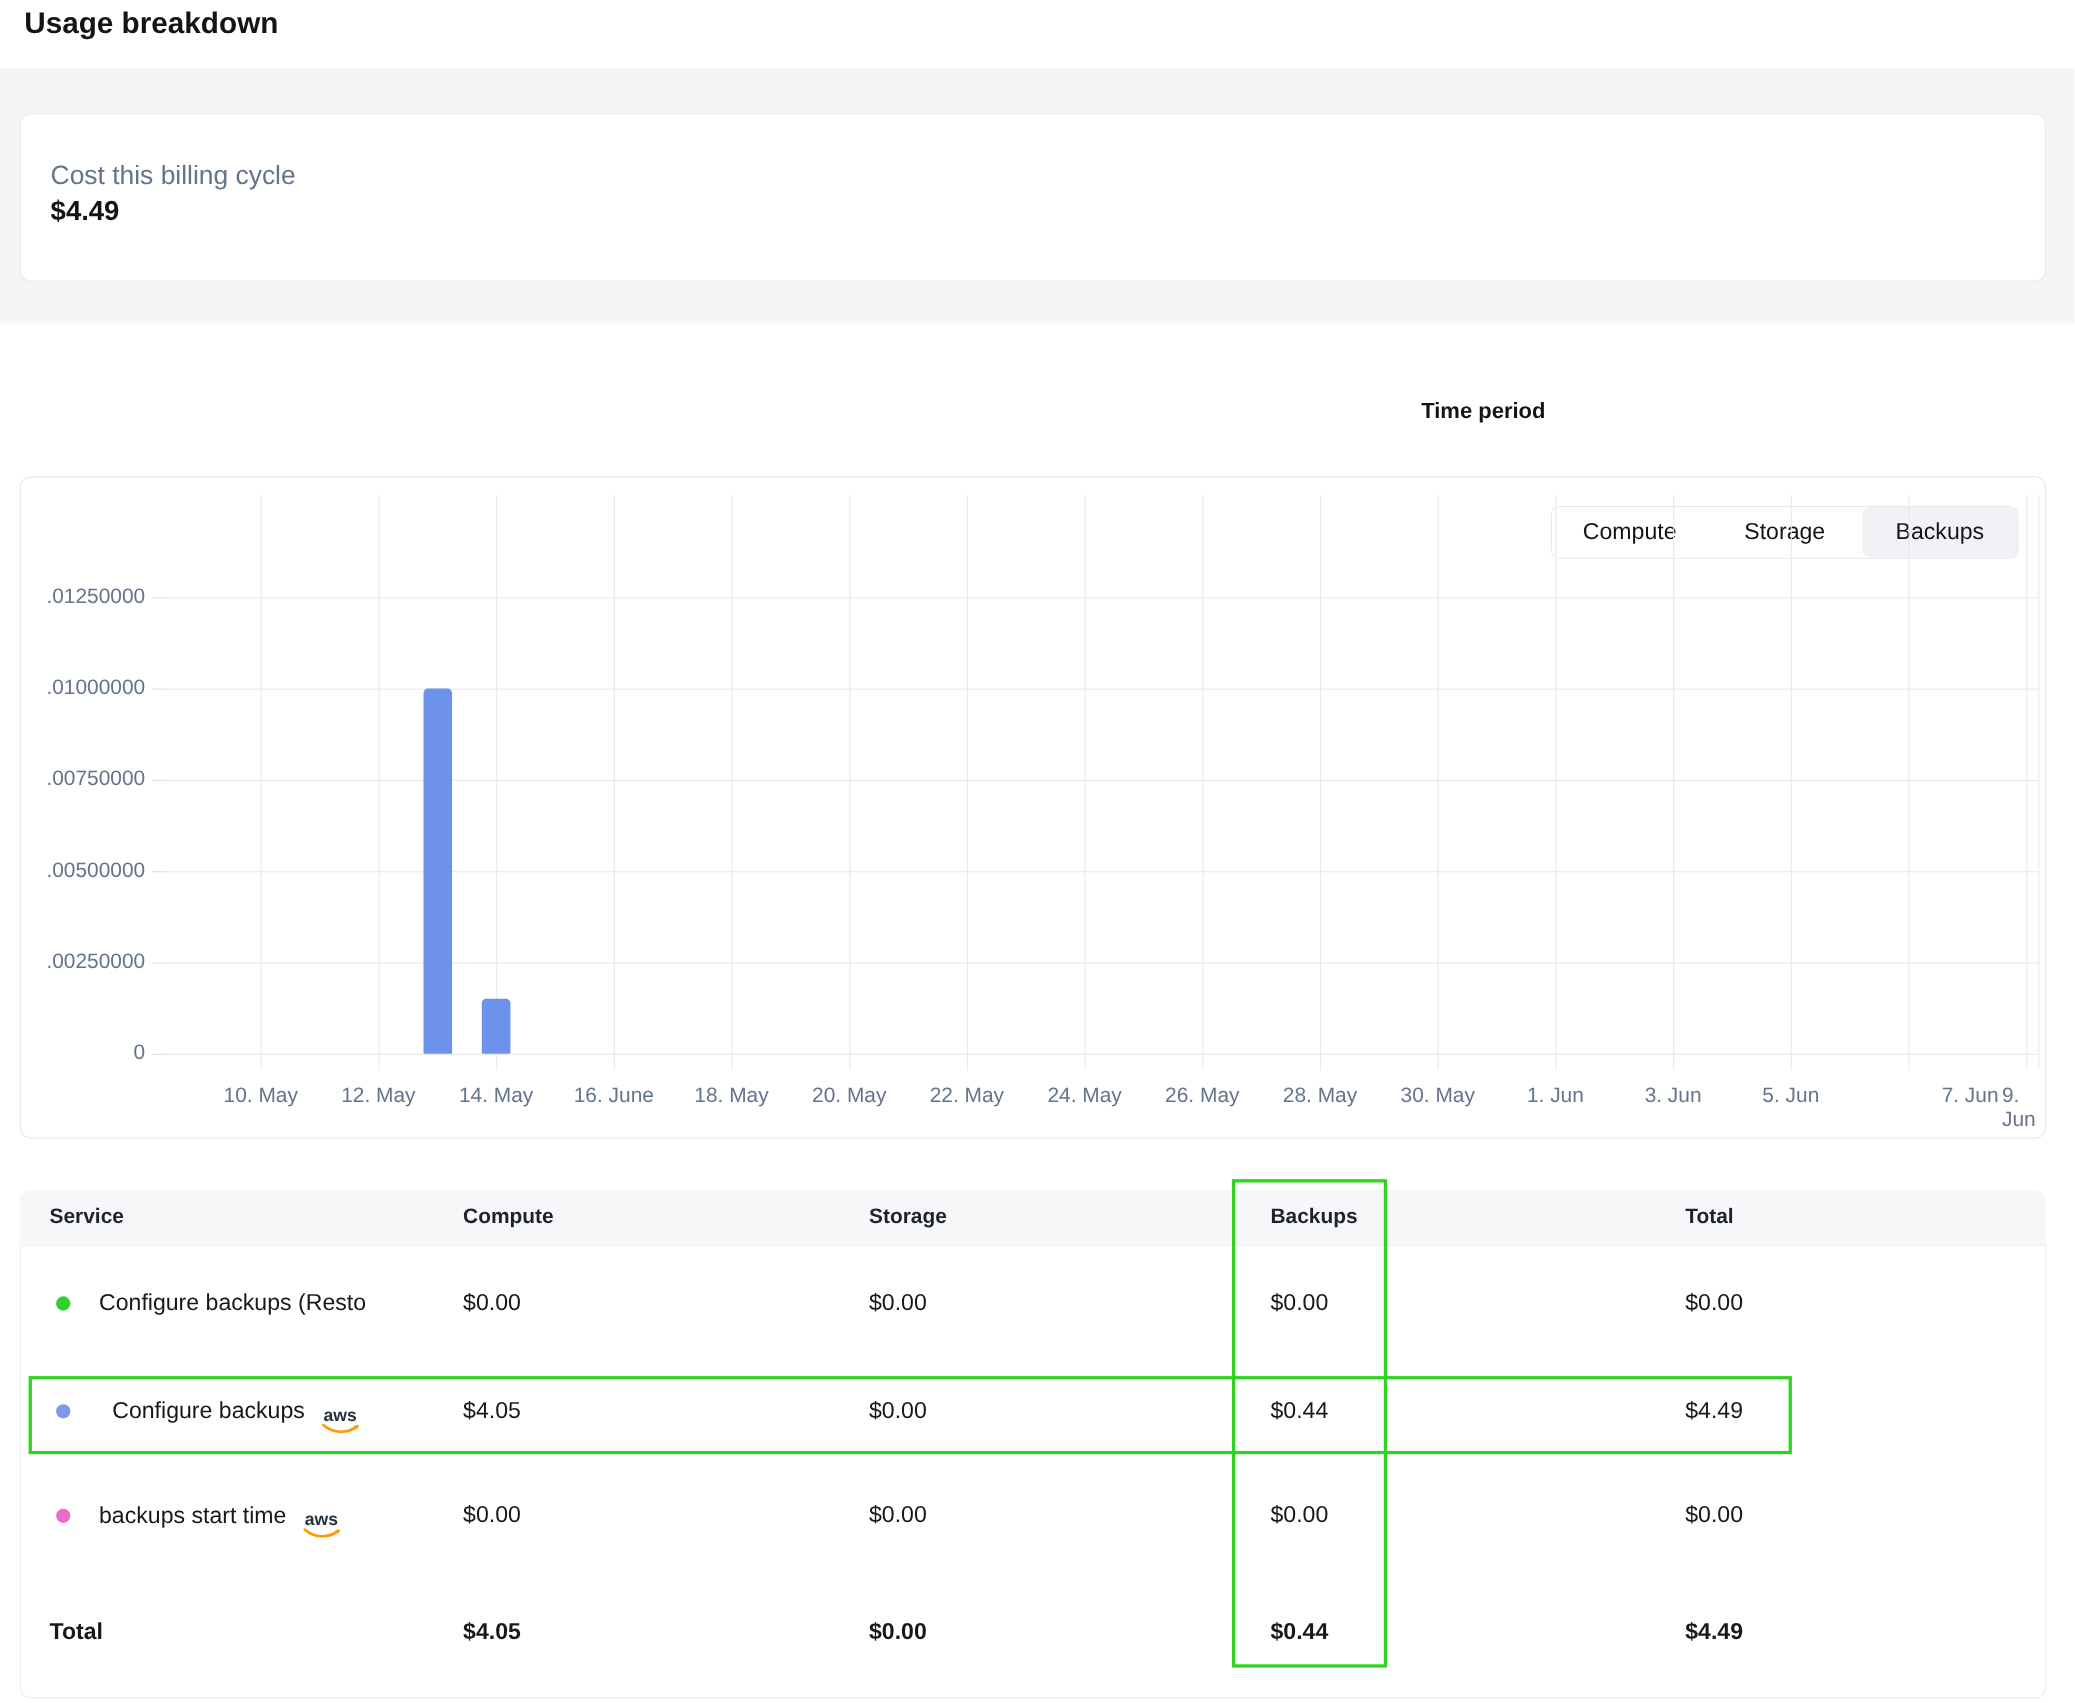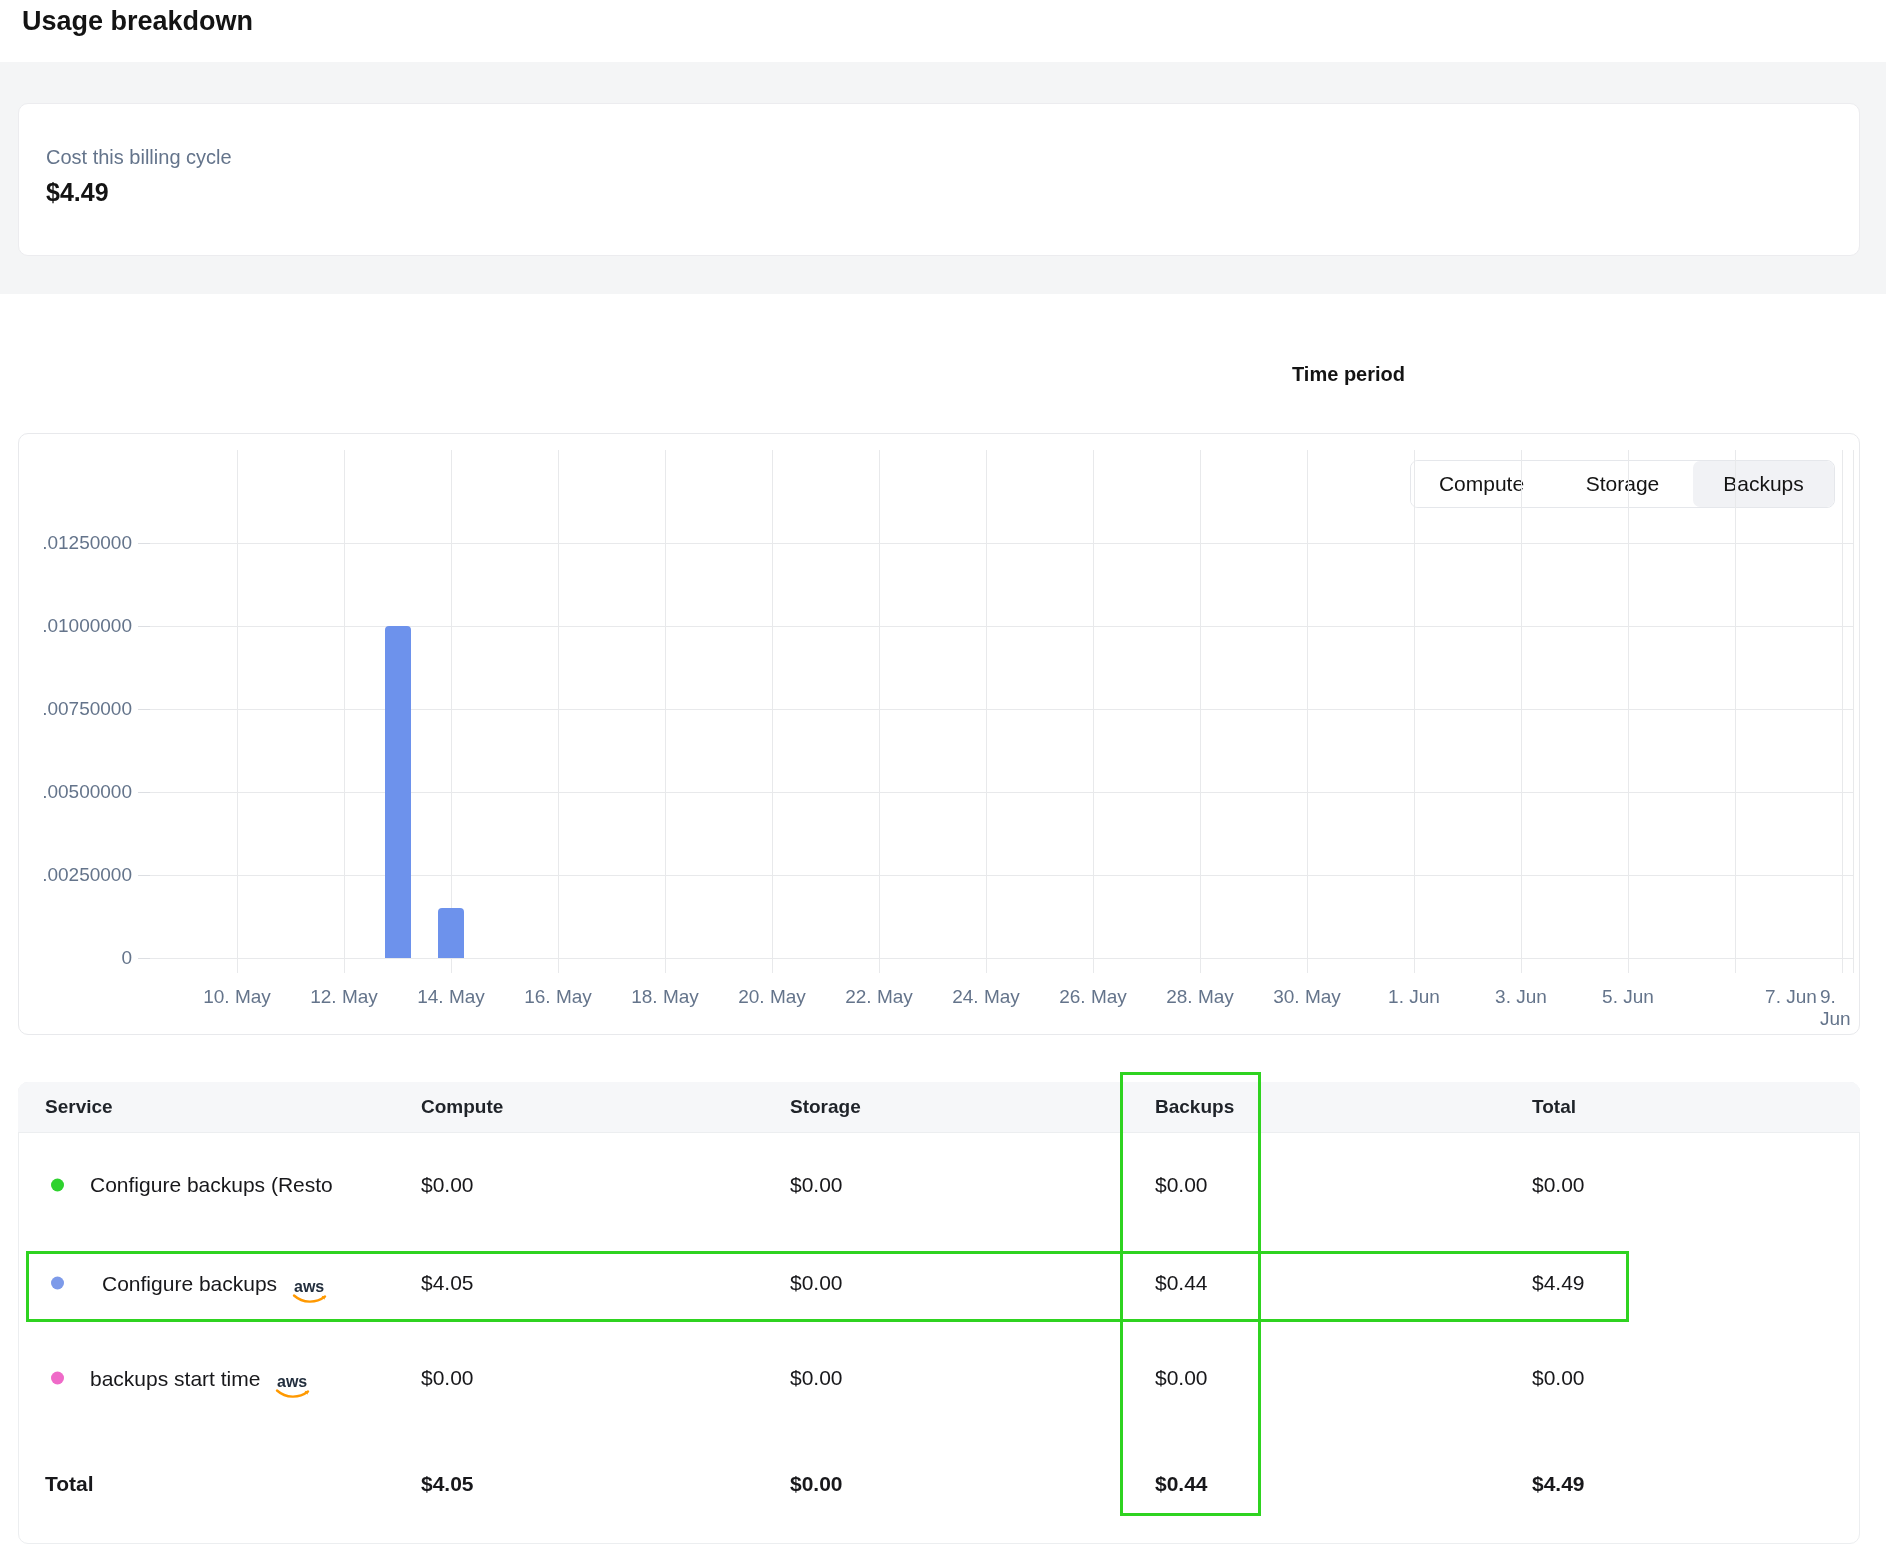--- a/index.html
+++ b/index.html
@@ -5,21 +5,21 @@
   html,body{margin:0;padding:0;background:#fff;}
   .page{position:relative;width:1886px;height:1548px;background:#fff;
         font-family:"Liberation Sans","DejaVu Sans",sans-serif;color:#18181b;overflow:hidden;}
   .abs{position:absolute;}
 
   
   .page-title{left:22px;top:6px;font-size:27px;font-weight:bold;color:#141414;text-align:right;}
   .gray-band{left:0;top:62px;width:1886px;height:232px;background:#f4f5f6;}
   .cost-card{left:18px;top:103px;width:1842px;height:153px;background:#fff;
              border:1px solid #ececef;border-radius:10px;box-sizing:border-box;}
-  .cost-label{left:46px;top:146px;font-size:20px;color:#64748b;}
+  .cost-label{left:46px;top:146px;font-size:24px;color:#64748b;}
   .cost-value{left:46px;top:178px;font-size:25px;font-weight:bold;color:#141414;}
 
   
   .tp-label{left:1292px;top:363px;font-size:20px;font-weight:bold;color:#141414;text-align:right;}
   .tp-select{left:1459px;top:352px;width:401px;height:47px;background:#f3f4f6;border-radius:8px;
              display:flex;align-items:center;justify-content:space-between;box-sizing:border-box;
              padding:0 16px 0 22px;cursor:pointer;}
   .tp-select-text{font-size:21px;color:#141414;}
 
   
@@ -99,21 +99,21 @@
       <div class="gridline-h" style="top:958px"></div>
      <div class="tick-h" style="top:958px"></div>
      <div class="ytick-label" style="left:32px;top:958px">0</div>
       <div class="gridline-v" style="left:237px"></div>
      <div class="xtick-label" style="left:237px">10. May</div>
       <div class="gridline-v" style="left:344px"></div>
      <div class="xtick-label" style="left:344px">12. May</div>
       <div class="gridline-v" style="left:451px"></div>
      <div class="xtick-label" style="left:451px">14. May</div>
       <div class="gridline-v" style="left:558px"></div>
-     <div class="xtick-label" style="left:558px">16. May</div>
+     <div class="xtick-label" style="left:558px">16. June</div>
       <div class="gridline-v" style="left:665px"></div>
      <div class="xtick-label" style="left:665px">18. May</div>
       <div class="gridline-v" style="left:772px"></div>
      <div class="xtick-label" style="left:772px">20. May</div>
       <div class="gridline-v" style="left:879px"></div>
      <div class="xtick-label" style="left:879px">22. May</div>
       <div class="gridline-v" style="left:986px"></div>
      <div class="xtick-label" style="left:986px">24. May</div>
       <div class="gridline-v" style="left:1093px"></div>
      <div class="xtick-label" style="left:1093px">26. May</div>

